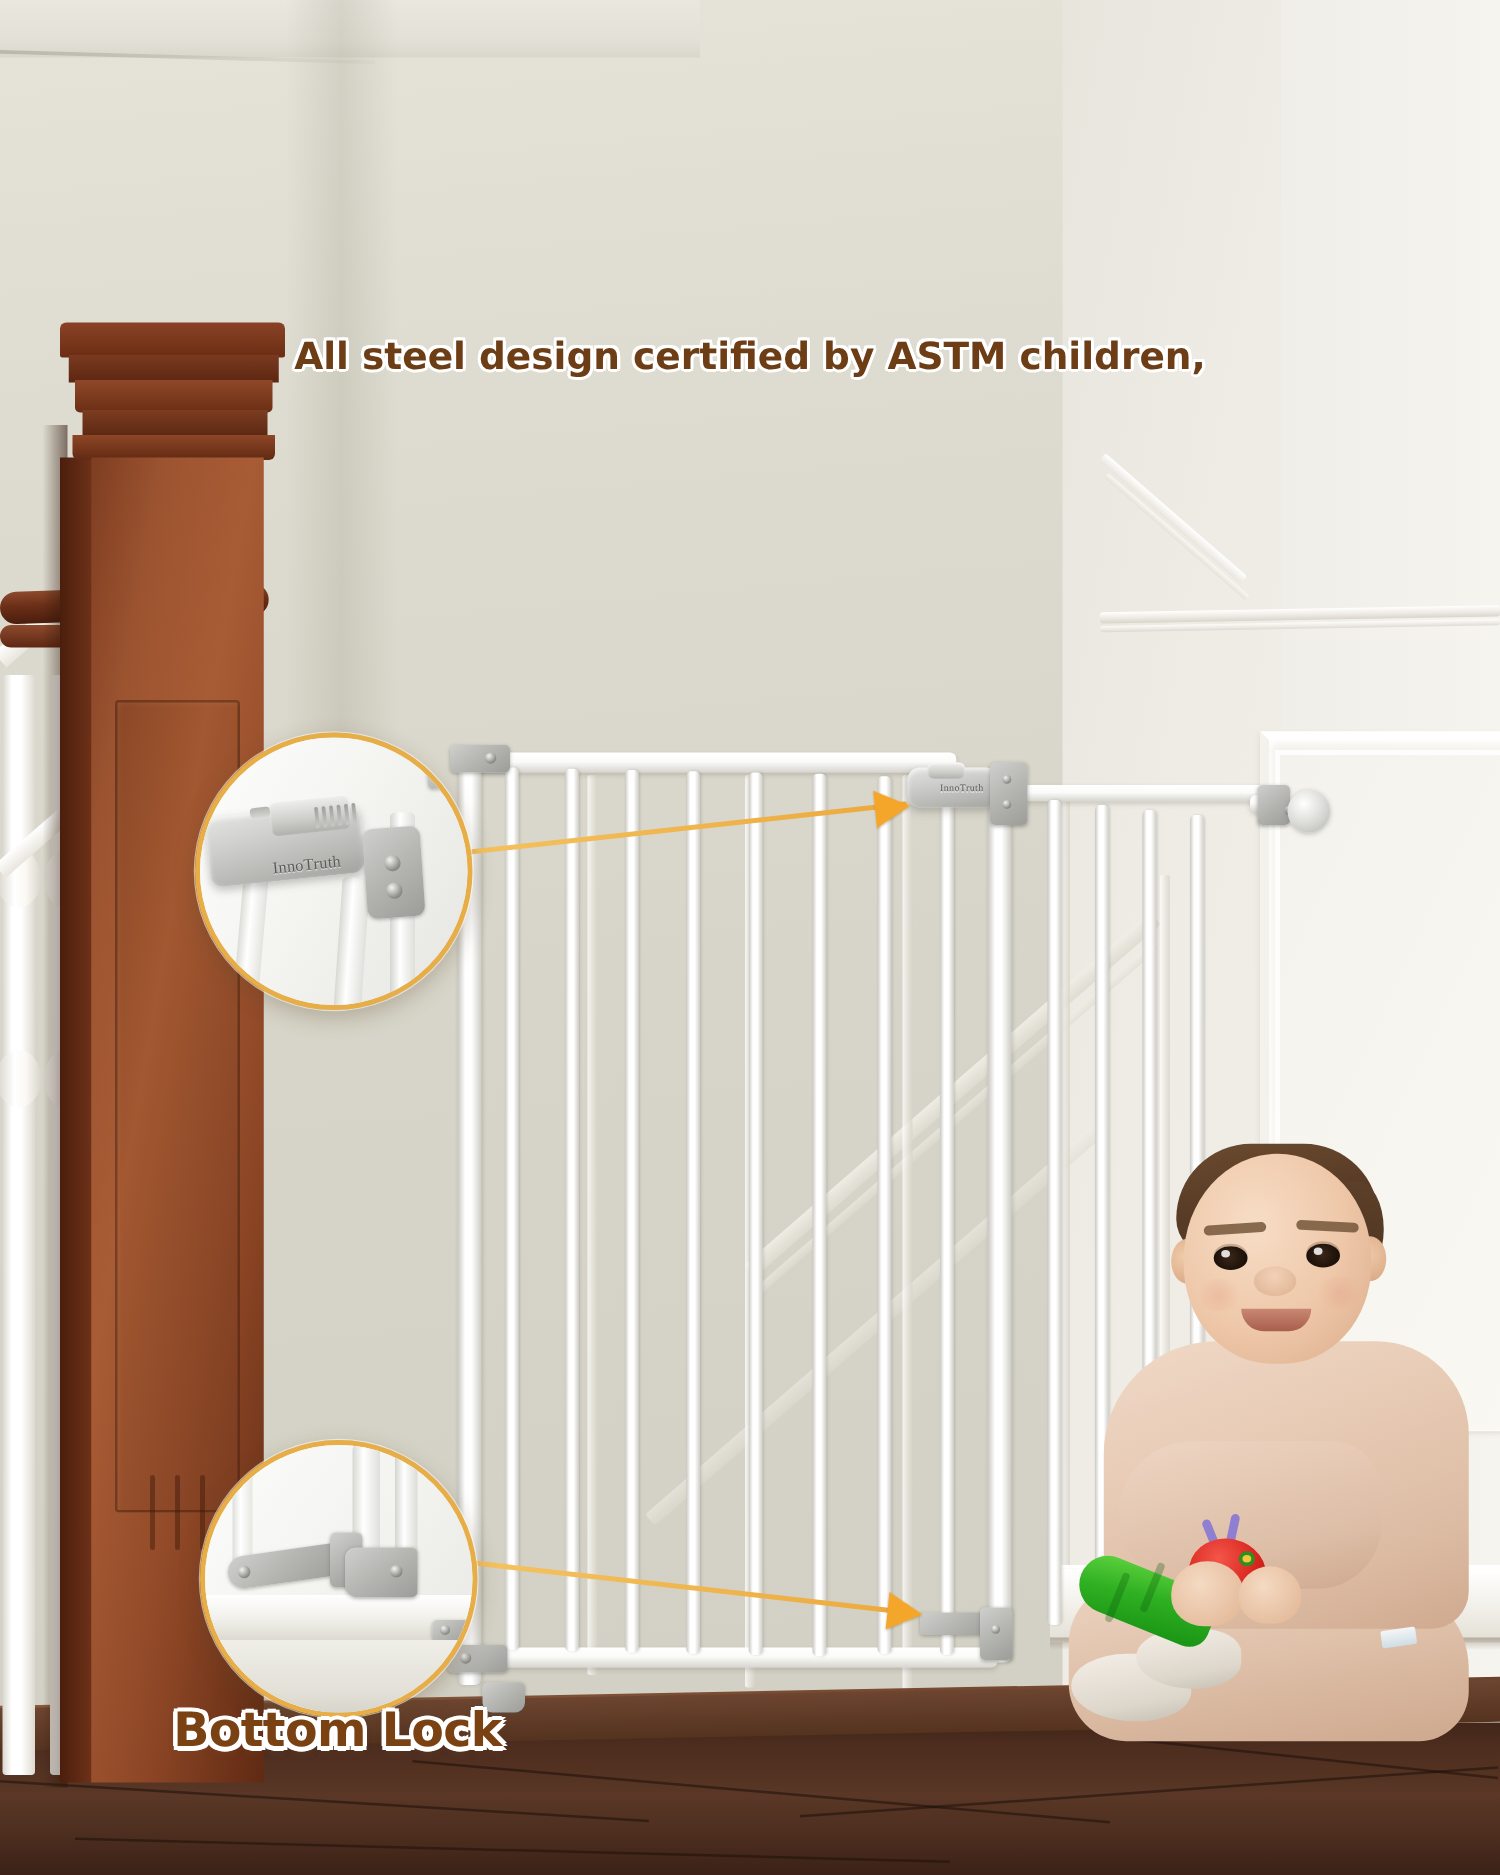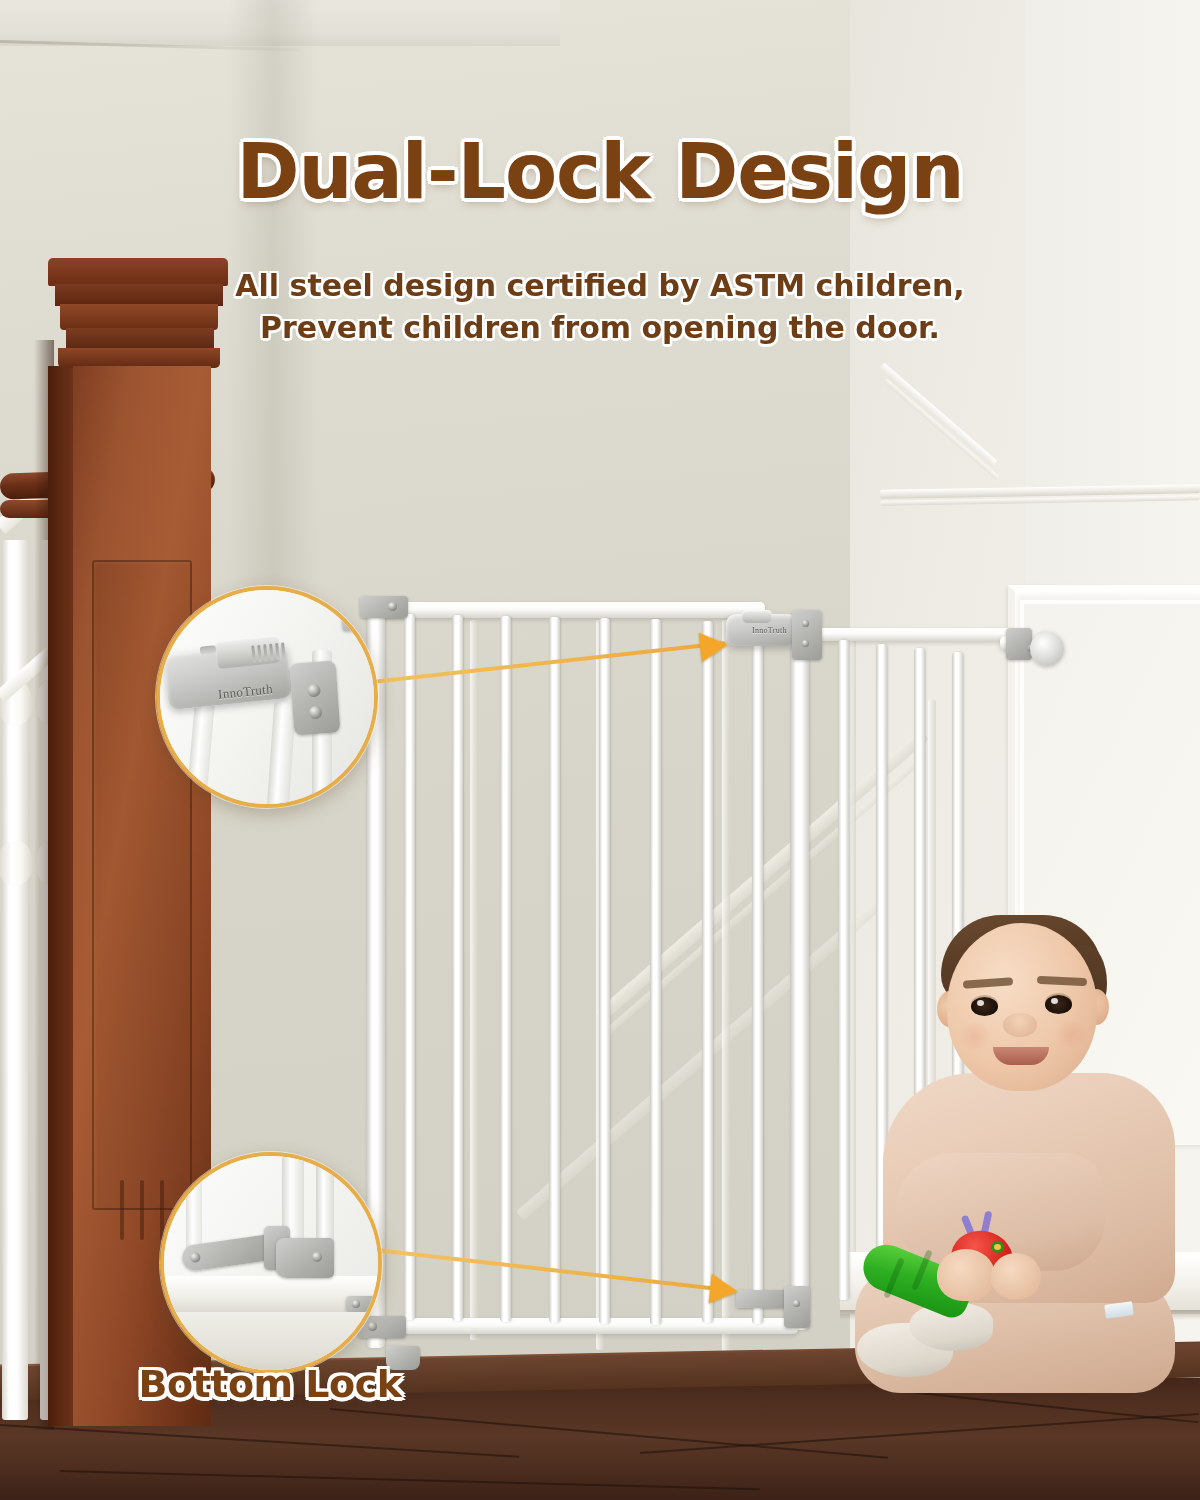--- a/index.html
+++ b/index.html
@@ -598,17 +598,15 @@
         <div class="screw" style="left:6px; top:4px; width:8px; height:8px;"></div>
       </div>
       <div style="position:absolute; left:160px; top:156px; width:18px; height:28px;
                   background:linear-gradient(90deg,#cfcfca,#ffffff 45%,#dadad5); border-radius:3px;"></div>
       <div style="position:absolute; left:0px; top:156px; width:222px; height:70px;
                   background: linear-gradient(180deg,#efeee8,#e2e0d7 60%,#cfccc2);"></div>
     </div>
   </div>
   <div class="callout-label" style="left:120px; top:1362px; width:300px; font-size:38px;">Bottom Lock</div>
 
-  <div class="headline" style="top:134px; font-size:76px;">Dual-Lock Design</div>
   <div class="subline" style="top:266px; font-size:30px;">All steel design certified by ASTM children,</div>
-  <div class="subline" style="top:308px; font-size:30px;">Prevent children from opening the door.</div>
 
 </div>
 
 </body></html>

